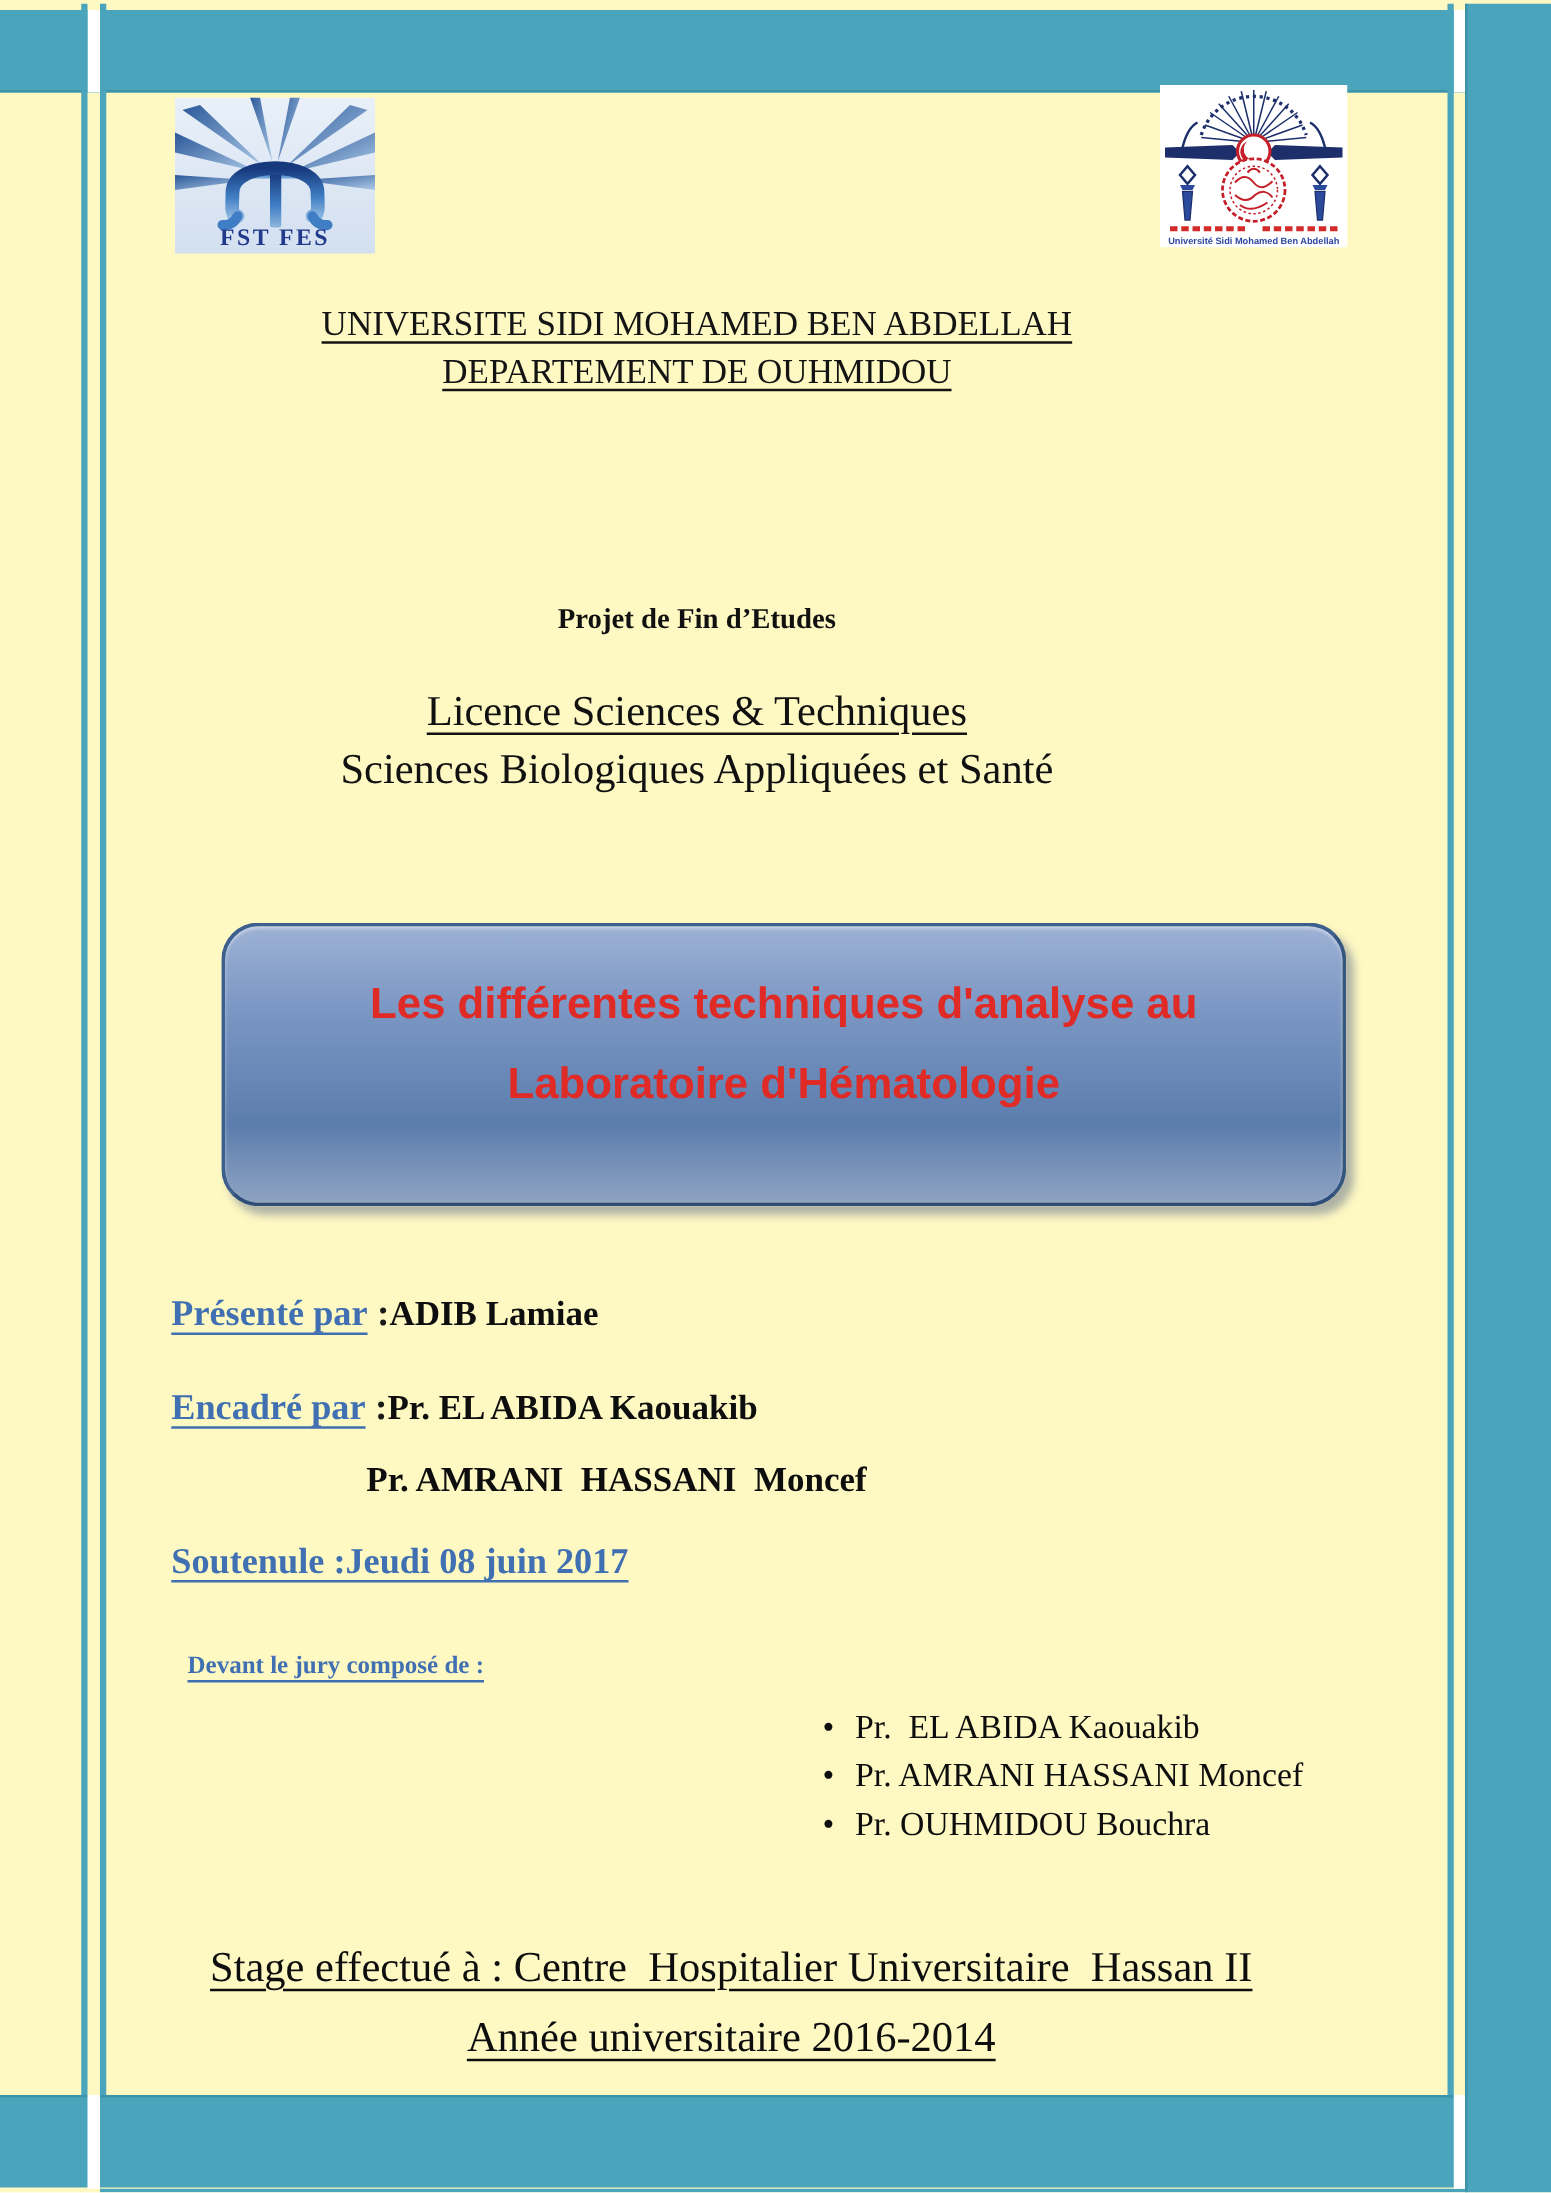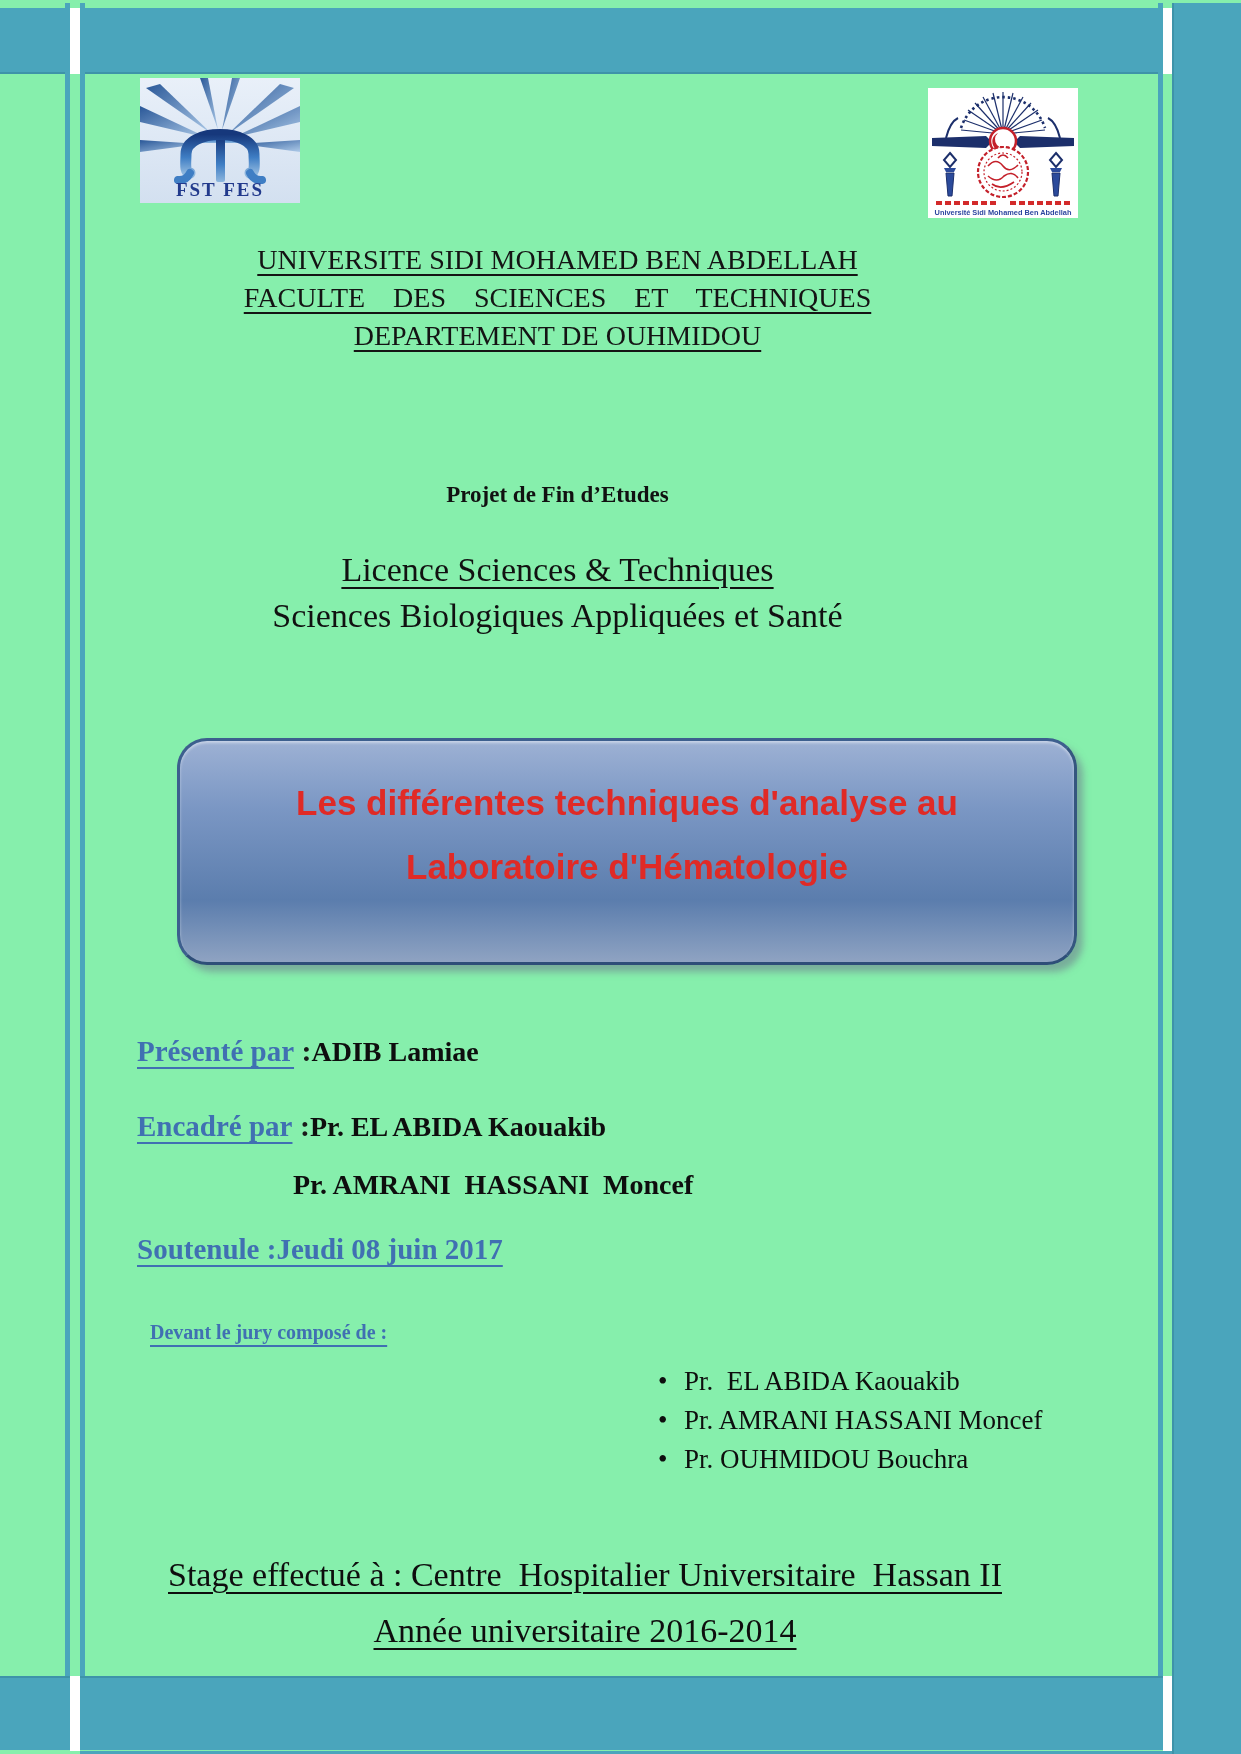--- a/index.html
+++ b/index.html
@@ -1,16 +1,16 @@
 <!DOCTYPE html>
 <html><head>
 <meta charset="utf-8">
 <style>
   html,body{margin:0;padding:0;background:#fff;}
-  .page{position:relative;width:1241px;height:1754px;background:#86efac;overflow:hidden;
+  .page{position:relative;width:1241px;height:1754px;background:#fef9c3;overflow:hidden;
         font-family:"Liberation Serif", serif;color:#111;}
   [data-bind]{white-space:pre-wrap;}
 
   
   .band{position:absolute;background:#4AA5BC;}
   .band-top{left:0;top:8px;width:1241px;height:64px;border-bottom:2px solid #3E93A9;}
   .band-bottom{left:0;top:1676px;width:1241px;height:72px;border-top:2px solid #3E93A9;}
   .band-sliver{left:80px;top:1751px;width:1161px;height:3px;}
   .bar-right{position:absolute;left:1172px;top:3px;width:69px;height:1751px;background:#4AA5BC;border-left:2px solid #3E93A9;}
   .slit{position:absolute;background:#ffffff;width:10px;}
@@ -19,21 +19,21 @@
   .slit-tr{left:1163px;top:8px;width:9px;height:66px;}
   .slit-br{left:1163px;top:1676px;width:9px;height:75px;}
   .vline{position:absolute;top:3px;height:1673px;background:#4AA5BC;}
   .vline-l1{left:65px;width:5px;}
   .vline-l2{left:80px;width:5px;}
   .vline-r1{left:1158px;width:5px;}
 
   
   .logo{position:absolute;}
   .logo-fst{left:140px;top:78px;width:160px;height:125px;}
-  .logo-usmba{left:928px;top:88px;width:150px;height:130px;text-decoration:underline;}
+  .logo-usmba{left:928px;top:68px;width:150px;height:130px;text-decoration:underline;}
 
   
   .content{position:absolute;left:135px;width:845px;text-align:center;}
   .header-block{top:241px;font-size:28px;line-height:38px;color:#141414;}
   .header-block .u{text-decoration:underline;text-decoration-thickness:2px;text-underline-offset:5px;}
   .hdr2{word-spacing:7px;}
 
   .kicker{top:482px;font-size:23px;font-weight:bold;}
   .degree-block{top:547px;font-size:34px;line-height:46px;}
   .degree-block .u{text-decoration:underline;text-decoration-thickness:2px;text-underline-offset:6px;}
@@ -154,21 +154,20 @@
         <path d="M64,96 q9,7 22,-2"></path>
         <path d="M70,70 q5,-6 10,0"></path>
       </g>
       <path d="M8,115 H68 M82,115 H142" stroke="#d32a2a" stroke-width="4" stroke-dasharray="6 3"></path>
       <text x="75" y="127" text-anchor="middle" font-family="Liberation Sans, sans-serif" font-weight="bold" font-size="7.4" fill="#2d47a0" data-bind="logos.usmba_caption">Université Sidi Mohamed Ben Abdellah</text>
     </svg>
   </div>
 
   <div class="content header-block">
     <div><span class="u" data-bind="header.line1">UNIVERSITE SIDI MOHAMED BEN ABDELLAH</span></div>
-    <div class="hdr2"><span class="u" data-bind="header.line2">FACULTE  DES  SCIENCES  ET  TECHNIQUES</span></div>
     <div><span class="u" data-bind="header.line3">DEPARTEMENT DE OUHMIDOU</span></div>
   </div>
 
   <div class="content kicker" data-bind="program.kicker">Projet de Fin d’Etudes</div>
 
   <div class="content degree-block">
     <div><span class="u" data-bind="program.degree">Licence Sciences &amp; Techniques</span></div>
     <div data-bind="program.specialty">Sciences Biologiques Appliquées et Santé</div>
   </div>
 

